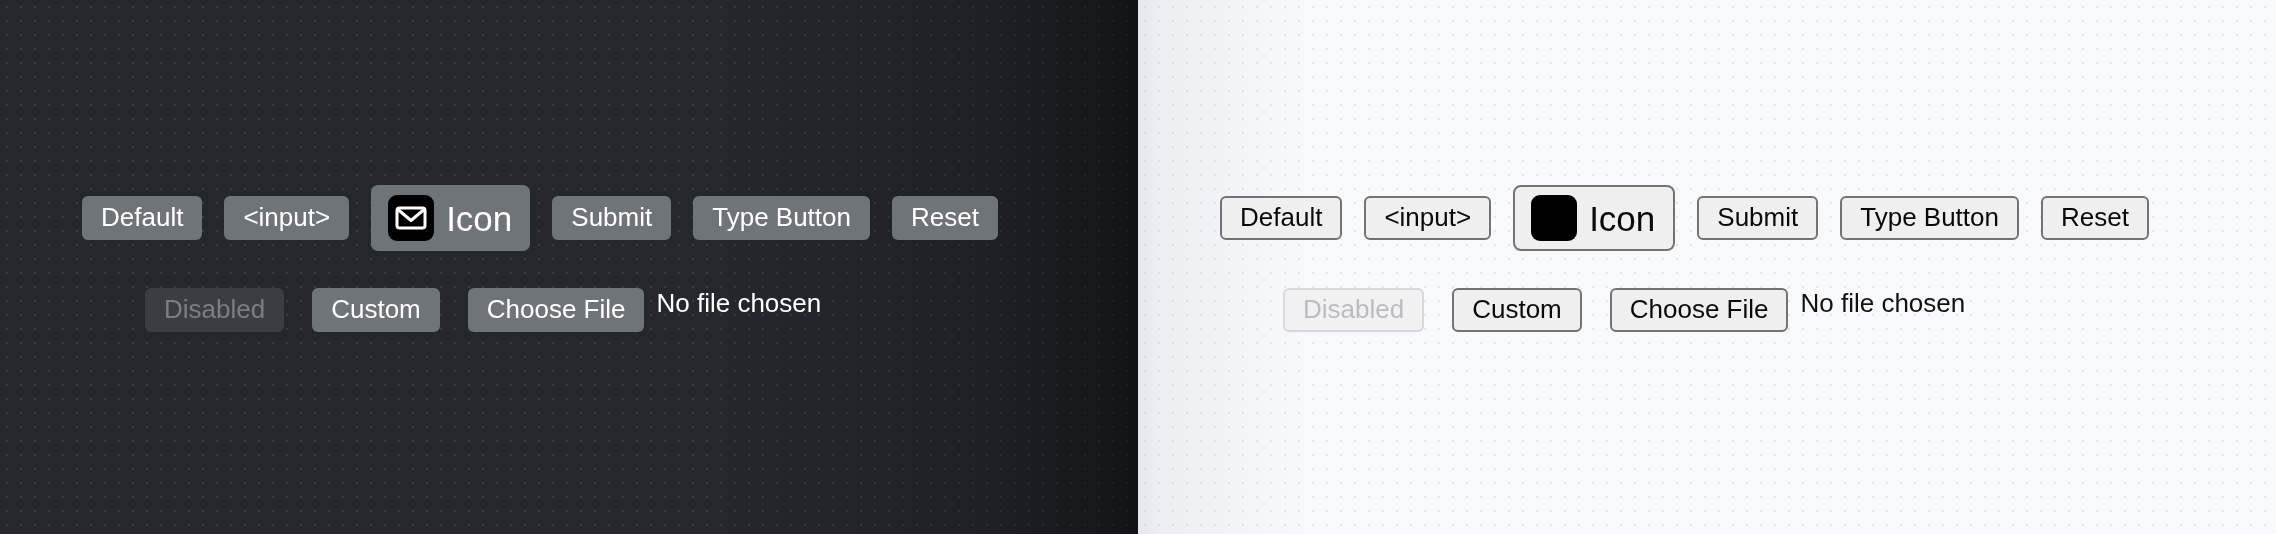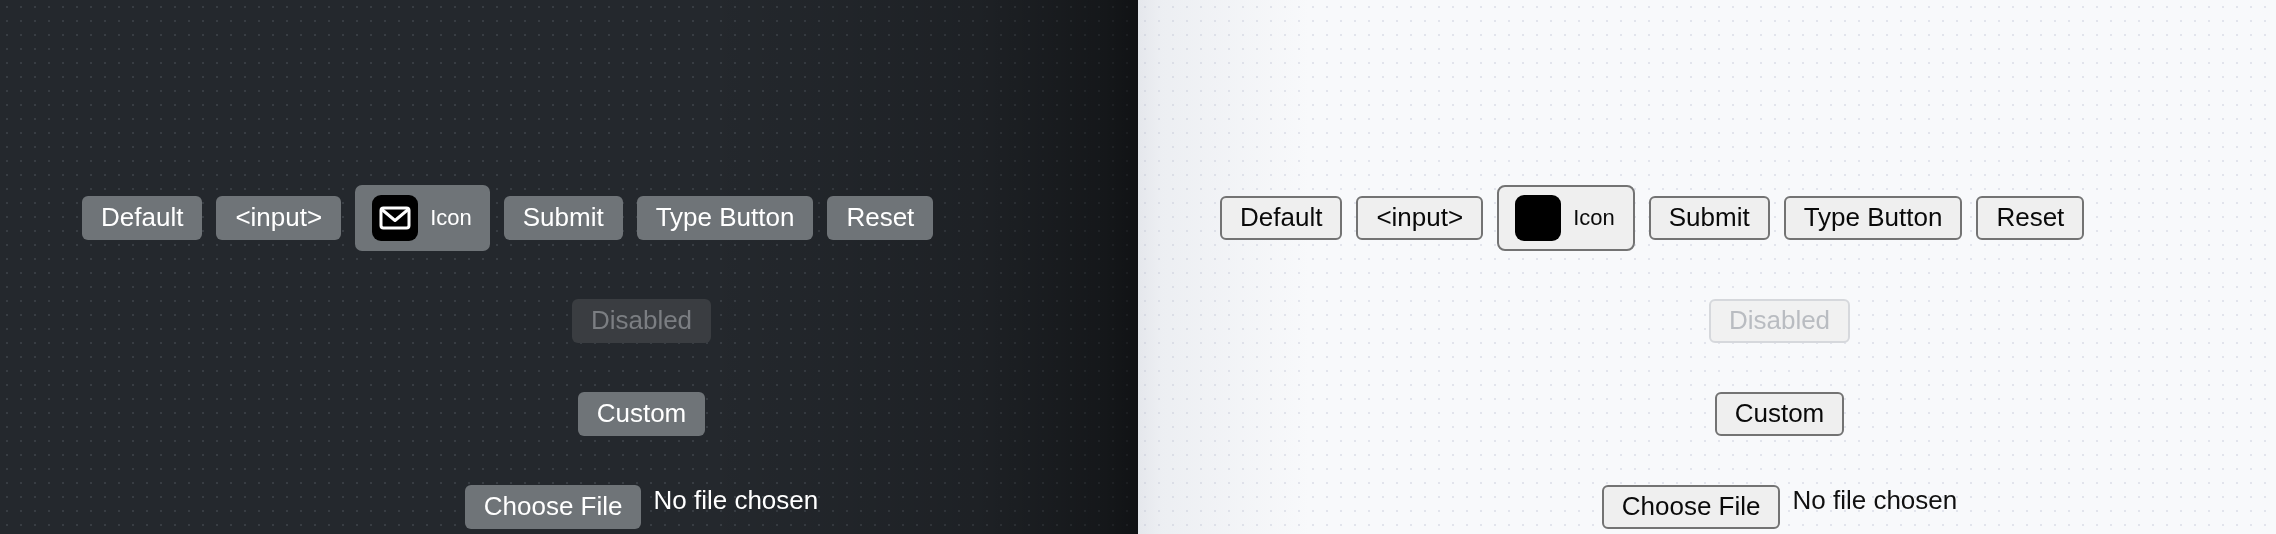--- a/index.html
+++ b/index.html
@@ -83,30 +83,29 @@
     padding-left: 82px;
     padding-top: 180px;
   }
   .panel-light .content { padding-left: 82px; }
 
   .row {
     display: flex;
     align-items: center;
   }
   .row-1 {
-    gap: 14px;
+    gap: 22px;
     height: 76px;
     align-items: center;
   }
   .row-2 {
-    gap: 49px;
-    margin-top: 43px;
+    gap: 28px;
+    margin-top: 32px;
     padding-left: 63px;
     height: 44px;
-    flex-direction: column;
   }
 
   
   .btn {
     display: inline-flex;
     align-items: center;
     justify-content: center;
     box-sizing: border-box;
     white-space: nowrap;
     font-family: "Liberation Sans", sans-serif;
@@ -177,21 +176,21 @@
     height: 46px;
     background: #000000;
     border-radius: 9px;
     display: inline-flex;
     align-items: center;
     justify-content: center;
     flex: 0 0 auto;
   }
   .icon-box svg { display: block; }
   .icon-label {
-    font-size: 22px;
+    font-size: 35px;
     line-height: 1;
   }
 
   
   .file-group {
     display: inline-flex;
     align-items: flex-start;
   }
 </style>
 </head>

